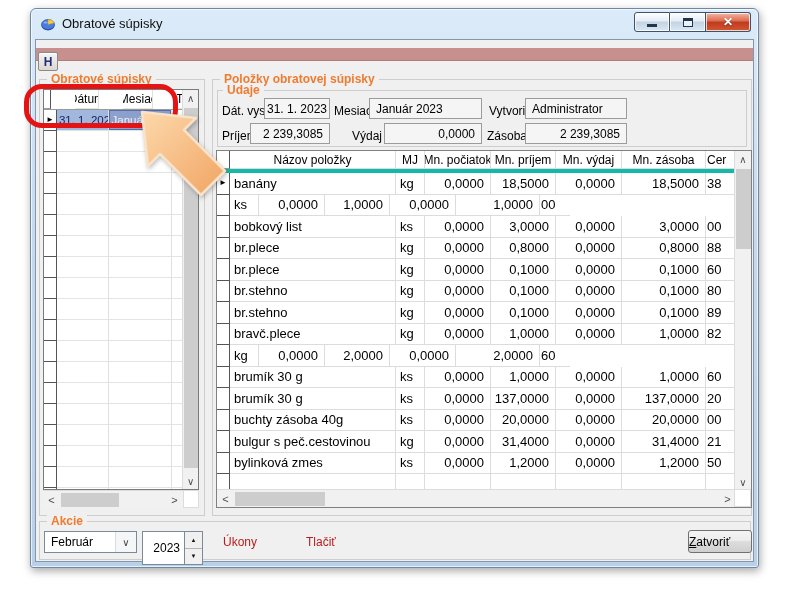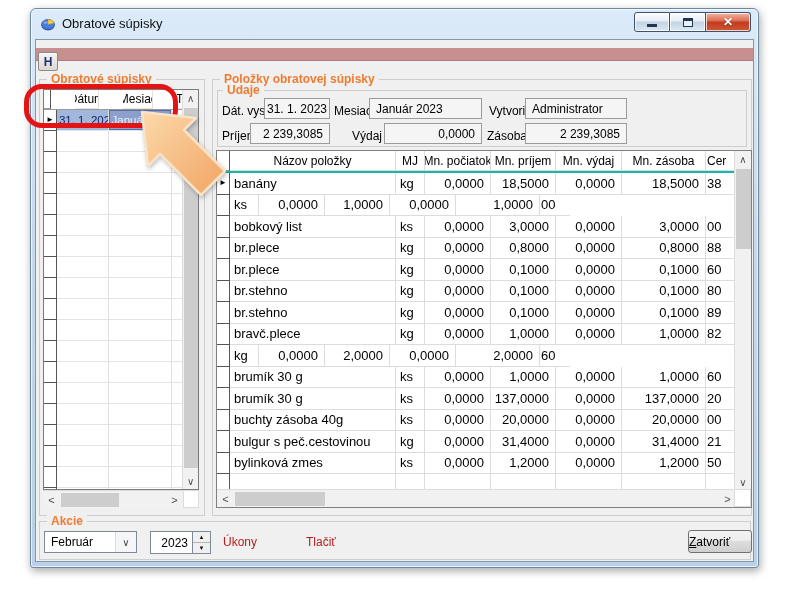--- a/index.html
+++ b/index.html
@@ -77,21 +77,21 @@
   
   .fld-label { position:absolute; font-size:12px; color:#000; white-space:nowrap; }
   .fld { position:absolute; height:21px; background:#f5f5f5; border:1px solid #9b9b9b; font-size:12px; color:#000;
     display:flex; align-items:center; padding:0 6px; white-space:nowrap; overflow:hidden; }
   .fld.center { justify-content:center; }
   .fld.num { justify-content:flex-end; }
 
   
   .itable { position:absolute; left:3px; top:70px; width:536px; height:358px; background:#fff; border:1px solid #808080; }
   .itable-main { position:absolute; left:0; top:0; width:519px; height:339px; overflow:hidden; }
-  .ihead { display:flex; height:22px; border-bottom:2px solid #14b8a6; font-size:12px; }
+  .ihead { display:flex; height:22px; border-bottom:4px solid #14b8a6; font-size:12px; }
   .ihead .c { display:flex; align-items:center; justify-content:center; overflow:hidden; white-space:nowrap; border-right:1px solid #dcdcdc; }
   .irow { display:flex; height:21.5px; font-size:13px; }
   .c { height:100%; overflow:hidden; white-space:nowrap; display:flex; align-items:center; }
   .c.marker { width:13px; border-right:1px solid #555; border-bottom:1px solid #555; justify-content:center; }
   .ihead .c.marker { border-bottom:1px solid #9a9a9a; background:#fff; }
   .c.name { width:166px; padding-left:4px; border-right:1px solid #dcdcdc; border-bottom:1px solid #dcdcdc; }
   .c.mj   { width:29px;  padding-left:4px; border-right:1px solid #dcdcdc; border-bottom:1px solid #dcdcdc; }
   .c.num  { justify-content:flex-end; padding-right:6px; border-right:1px solid #dcdcdc; border-bottom:1px solid #dcdcdc; }
   .c.poc  { width:66px; } .c.prij { width:65px; } .c.vyd { width:66px; } .c.zas { width:84px; }
   .c.cena { width:30px; border-bottom:1px solid #dcdcdc; padding-left:1px; }
@@ -100,21 +100,21 @@
   .ihead .c.num { justify-content:center; padding-right:0; }
   .ihead .c.cena { justify-content:flex-start; }
   .itable .vscroll { position:absolute; right:0; top:0; height:339px; }
   .itable .hscroll { left:0; bottom:0; width:519px; }
   .itable .sb-corner { right:0; bottom:0; width:17px; }
 
   
   .dropdown { position:absolute; left:4px; top:9px; width:93px; height:22px; background:#fff; border:1px solid #7a8a99; display:flex; }
   .dd-text { flex:1; font-size:12px; display:flex; align-items:center; padding-left:6px; }
   .dd-arrow { width:21px; border-left:1px solid #d5dde4; background:#f4f6f8; display:flex; align-items:center; justify-content:center; color:#444; font-size:10px; }
-  .spinner { position:absolute; left:110px; top:9px; width:61px; height:23px; background:#fff; border:1px solid #7a8a99; display:flex; }
+  .spinner { position:absolute; left:102px; top:9px; width:61px; height:34px; background:#fff; border:1px solid #7a8a99; display:flex; }
   .spin-val { flex:1; font-size:12px; display:flex; align-items:center; justify-content:flex-end; padding-right:4px; }
   .spin-btns { width:18px; border-left:1px solid #7a8a99; display:flex; flex-direction:column; }
   .spin-b { flex:1; display:flex; align-items:center; justify-content:center; font-size:6px; color:#111; background:#f0f0f0; }
   .spin-b.up { border-bottom:1px solid #b5b5b5; }
   .flat-label { position:absolute; top:13px; font-size:12px; color:#b91c1c; cursor:default; }
   .btn-zatvorit { position:absolute; left:648px; top:8px; width:64px; height:23px;
     background:linear-gradient(180deg,#f4f4f4 0%,#ececec 45%,#dddddd 50%,#cfcfcf 100%);
     border:1px solid #707070; border-radius:3px; font-size:12px; color:#000;
     display:flex; align-items:center; justify-content:flex-start; }
   .btn-zatvorit .mnemonic { text-decoration:underline; }

